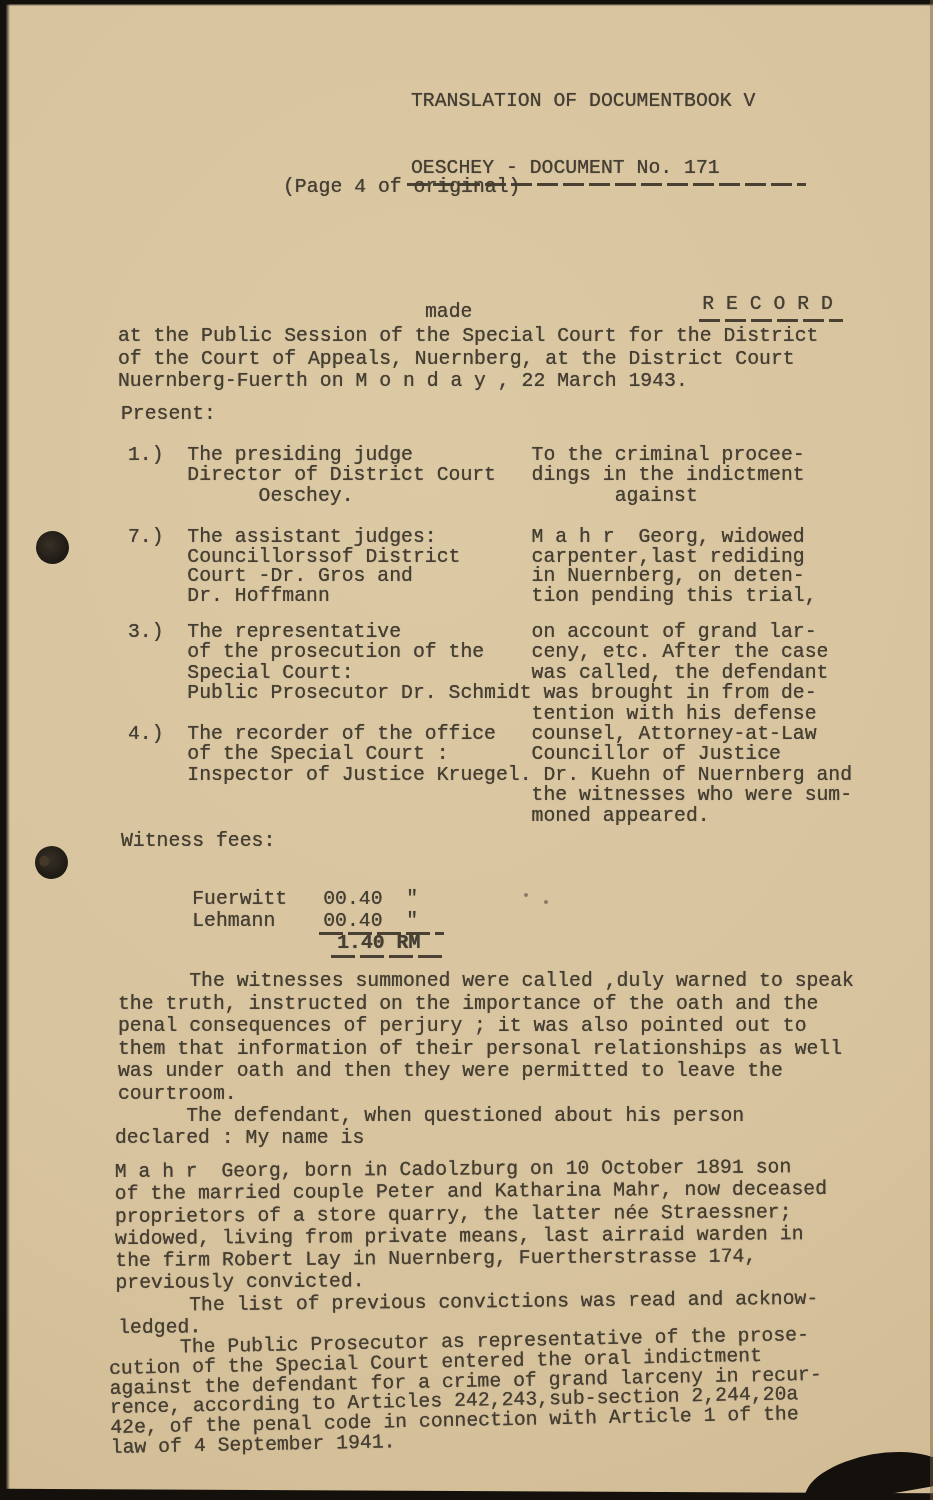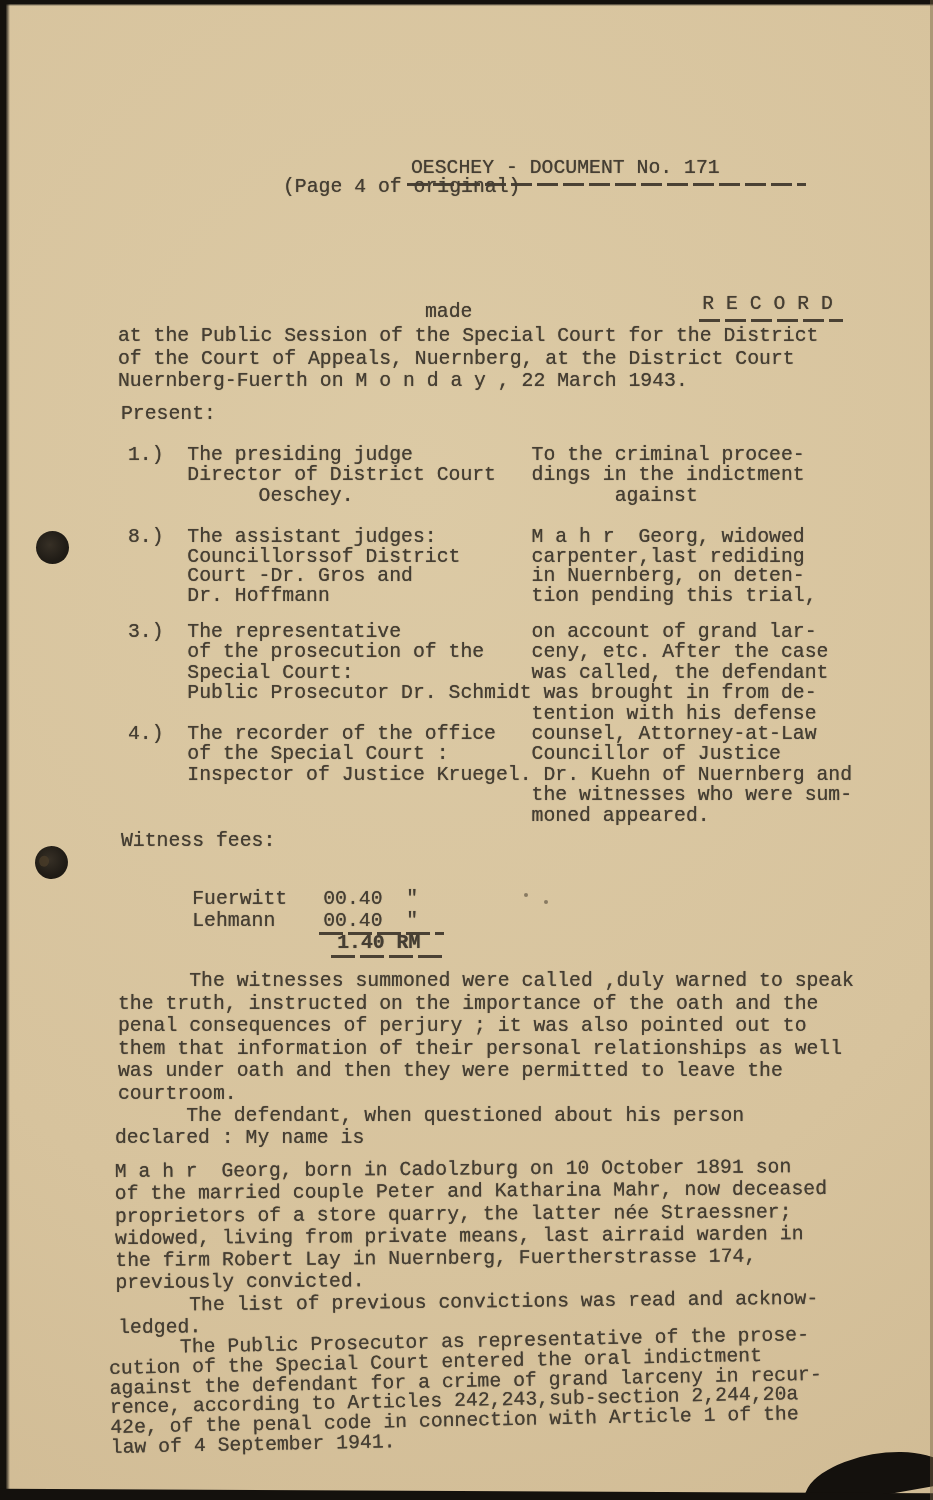--- a/index.html
+++ b/index.html
@@ -75,39 +75,40 @@
   .hole2{left:35px;top:846px;transform:rotate(10deg);}
   .hole2::after{content:"";position:absolute;left:4px;top:11px;width:10px;height:11px;
     border-radius:50%;background:#4a3c28;opacity:.8;}
   .speck{position:absolute;width:4px;height:4px;border-radius:50%;background:rgba(70,60,45,.55);}
 </style>
 </head>
 <body>
 
 <div class="page">
 
+  <pre class="t hdr" style="left:411px;top:88px;">TRANSLATION OF DOCUMENTBOOK V</pre>
   <pre class="t hdr uline hdr2" style="left:411px;top:115px;margin-top:40px;">OESCHEY - DOCUMENT No. 171</pre>
 
   <pre class="t" style="left:283px;top:153px;margin-top:23px;">(Page 4 of original)</pre>
 
 
   <pre class="t record uline" style="left:384px;top:251px;">R E C O R D</pre>
 
   <pre class="t" style="left:425px;top:301px;">made</pre>
 
   <pre class="t session" style="left:118px;top:325px;">at the Public Session of the Special Court for the District
 of the Court of Appeals, Nuernberg, at the District Court
 Nuernberg-Fuerth on M o n d a y , 22 March 1943.</pre>
 
   <pre class="t" style="left:121px;top:403px;">Present:</pre>
 
   <pre class="t present" style="left:128px;top:445px;">1.)  The presiding judge          To the criminal procee-
      Director of District Court   dings in the indictment
            Oeschey.                      against</pre>
-  <pre class="t present" style="left:128px;top:528px;line-height:19.6px;">8.)  The assistant judges:        M a h r  Georg, widowed
+  <pre class="t present" style="left:128px;top:528px;line-height:19.6px;">7.)  The assistant judges:        M a h r  Georg, widowed
      Councillorssof District      carpenter,last rediding
      Court -Dr. Gros and          in Nuernberg, on deten-
      Dr. Hoffmann                 tion pending this trial,</pre>
   <pre class="t present" style="left:128px;top:622px;">3.)  The representative           on account of grand lar-
      of the prosecution of the    ceny, etc. After the case
      Special Court:               was called, the defendant
      Public Prosecutor Dr. Schmidt was brought in from de-
                                   tention with his defense
 4.)  The recorder of the office   counsel, Attorney-at-Law
      of the Special Court :       Councillor of Justice

